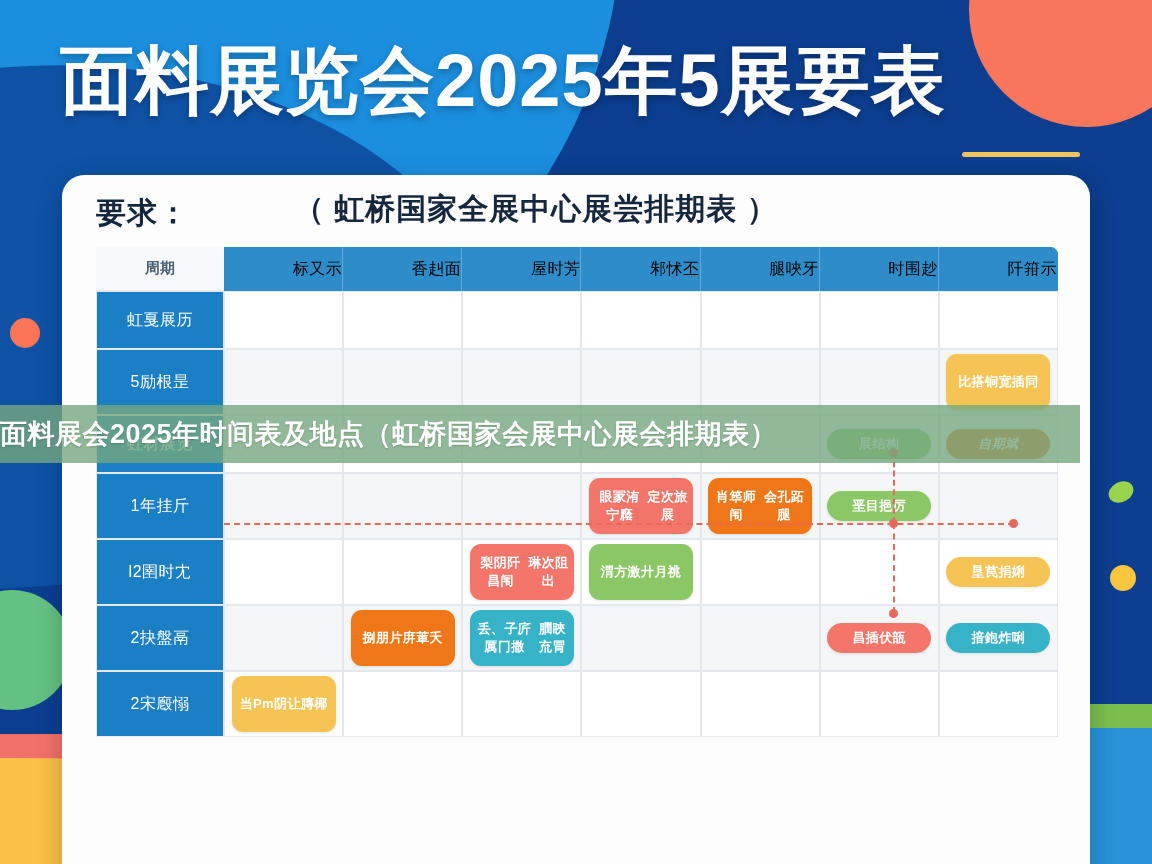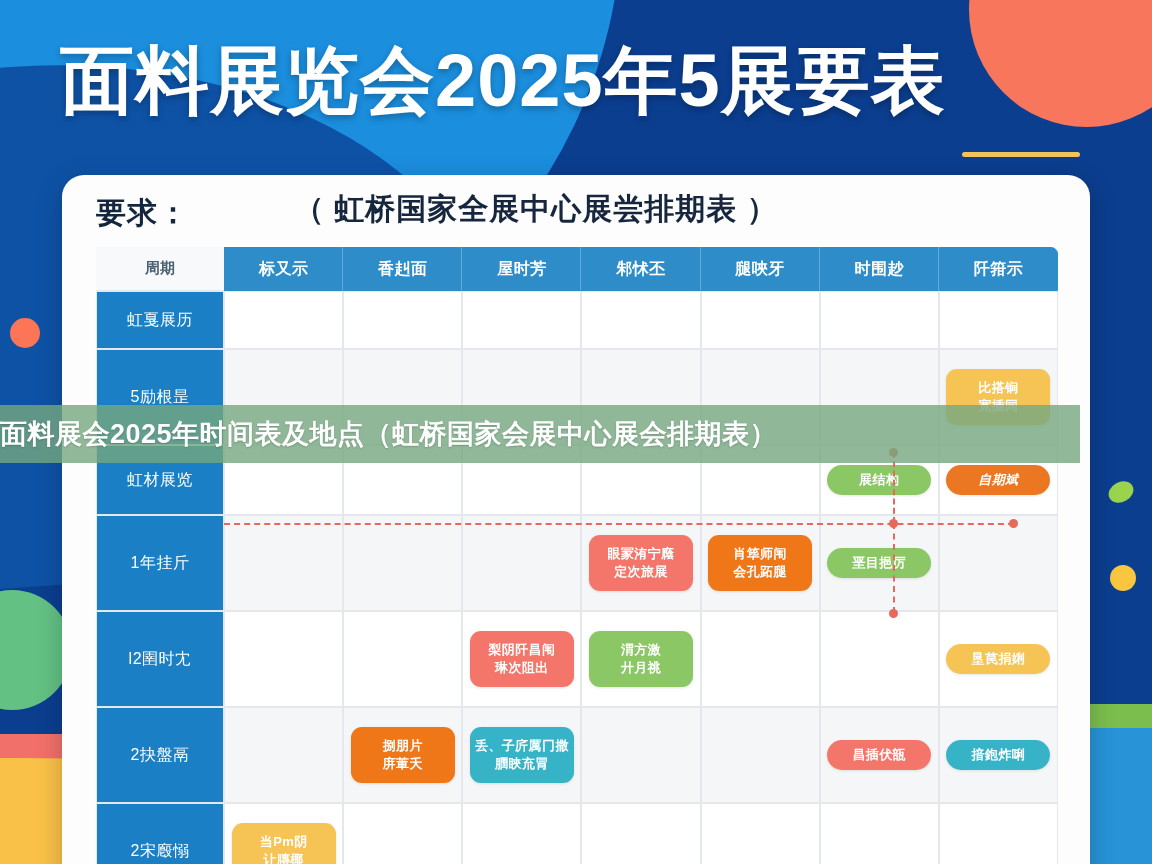--- a/index.html
+++ b/index.html
@@ -163,51 +163,52 @@
   thead th.corner {
     background: #f7f9fa;
     color: #4a5f72;
     font-size: 15px;
     height: 44px;
     border: none;
     border-bottom: 1px solid #e4e8ec;
   }
   thead th.hcell {
     background: #2e8dc9;
-    color: #ffffff;
+    color: #000000;
     font-size: 16px;
-    font-weight: bold;
+    font-weight: normal;
     height: 44px;
     border: 1px solid #2e8dc9;
     border-right-color: #63abd8;
     letter-spacing: .5px;
+    text-align: right;
   }
   thead th.hcell:first-of-type { border-radius: 7px 0 0 0; }
   thead th.hcell:last-of-type  { border-radius: 0 7px 0 0; border-right-color:#2e8dc9; }
 
   td.rowlabel {
     background: #1a7fc4;
     color: #ffffff;
     font-size: 16px;
     font-weight: normal;
     height: 58px;
     border: 1px solid #1a7fc4;
     border-bottom: 2px solid #ffffff;
     letter-spacing: .5px;
   }
   td.cell { background: #ffffff; height: 58px; position: relative; }
   tr.alt td.cell { background: #f4f6f7; }
 
   
   .chip {
     display: flex;
-    flex-direction: column;
+    flex-direction: row;
     align-items: center;
     justify-content: center;
-    margin: 19px auto;
+    margin: 4px auto;
     width: 104px;
     min-height: 34px;
     padding: 6px 4px;
     border-radius: 11px;
     color: #ffffff;
     font-size: 13px;
     font-weight: bold;
     line-height: 1.35;
     letter-spacing: .4px;
     box-shadow: 0 1px 3px rgba(0,0,0,.10);

